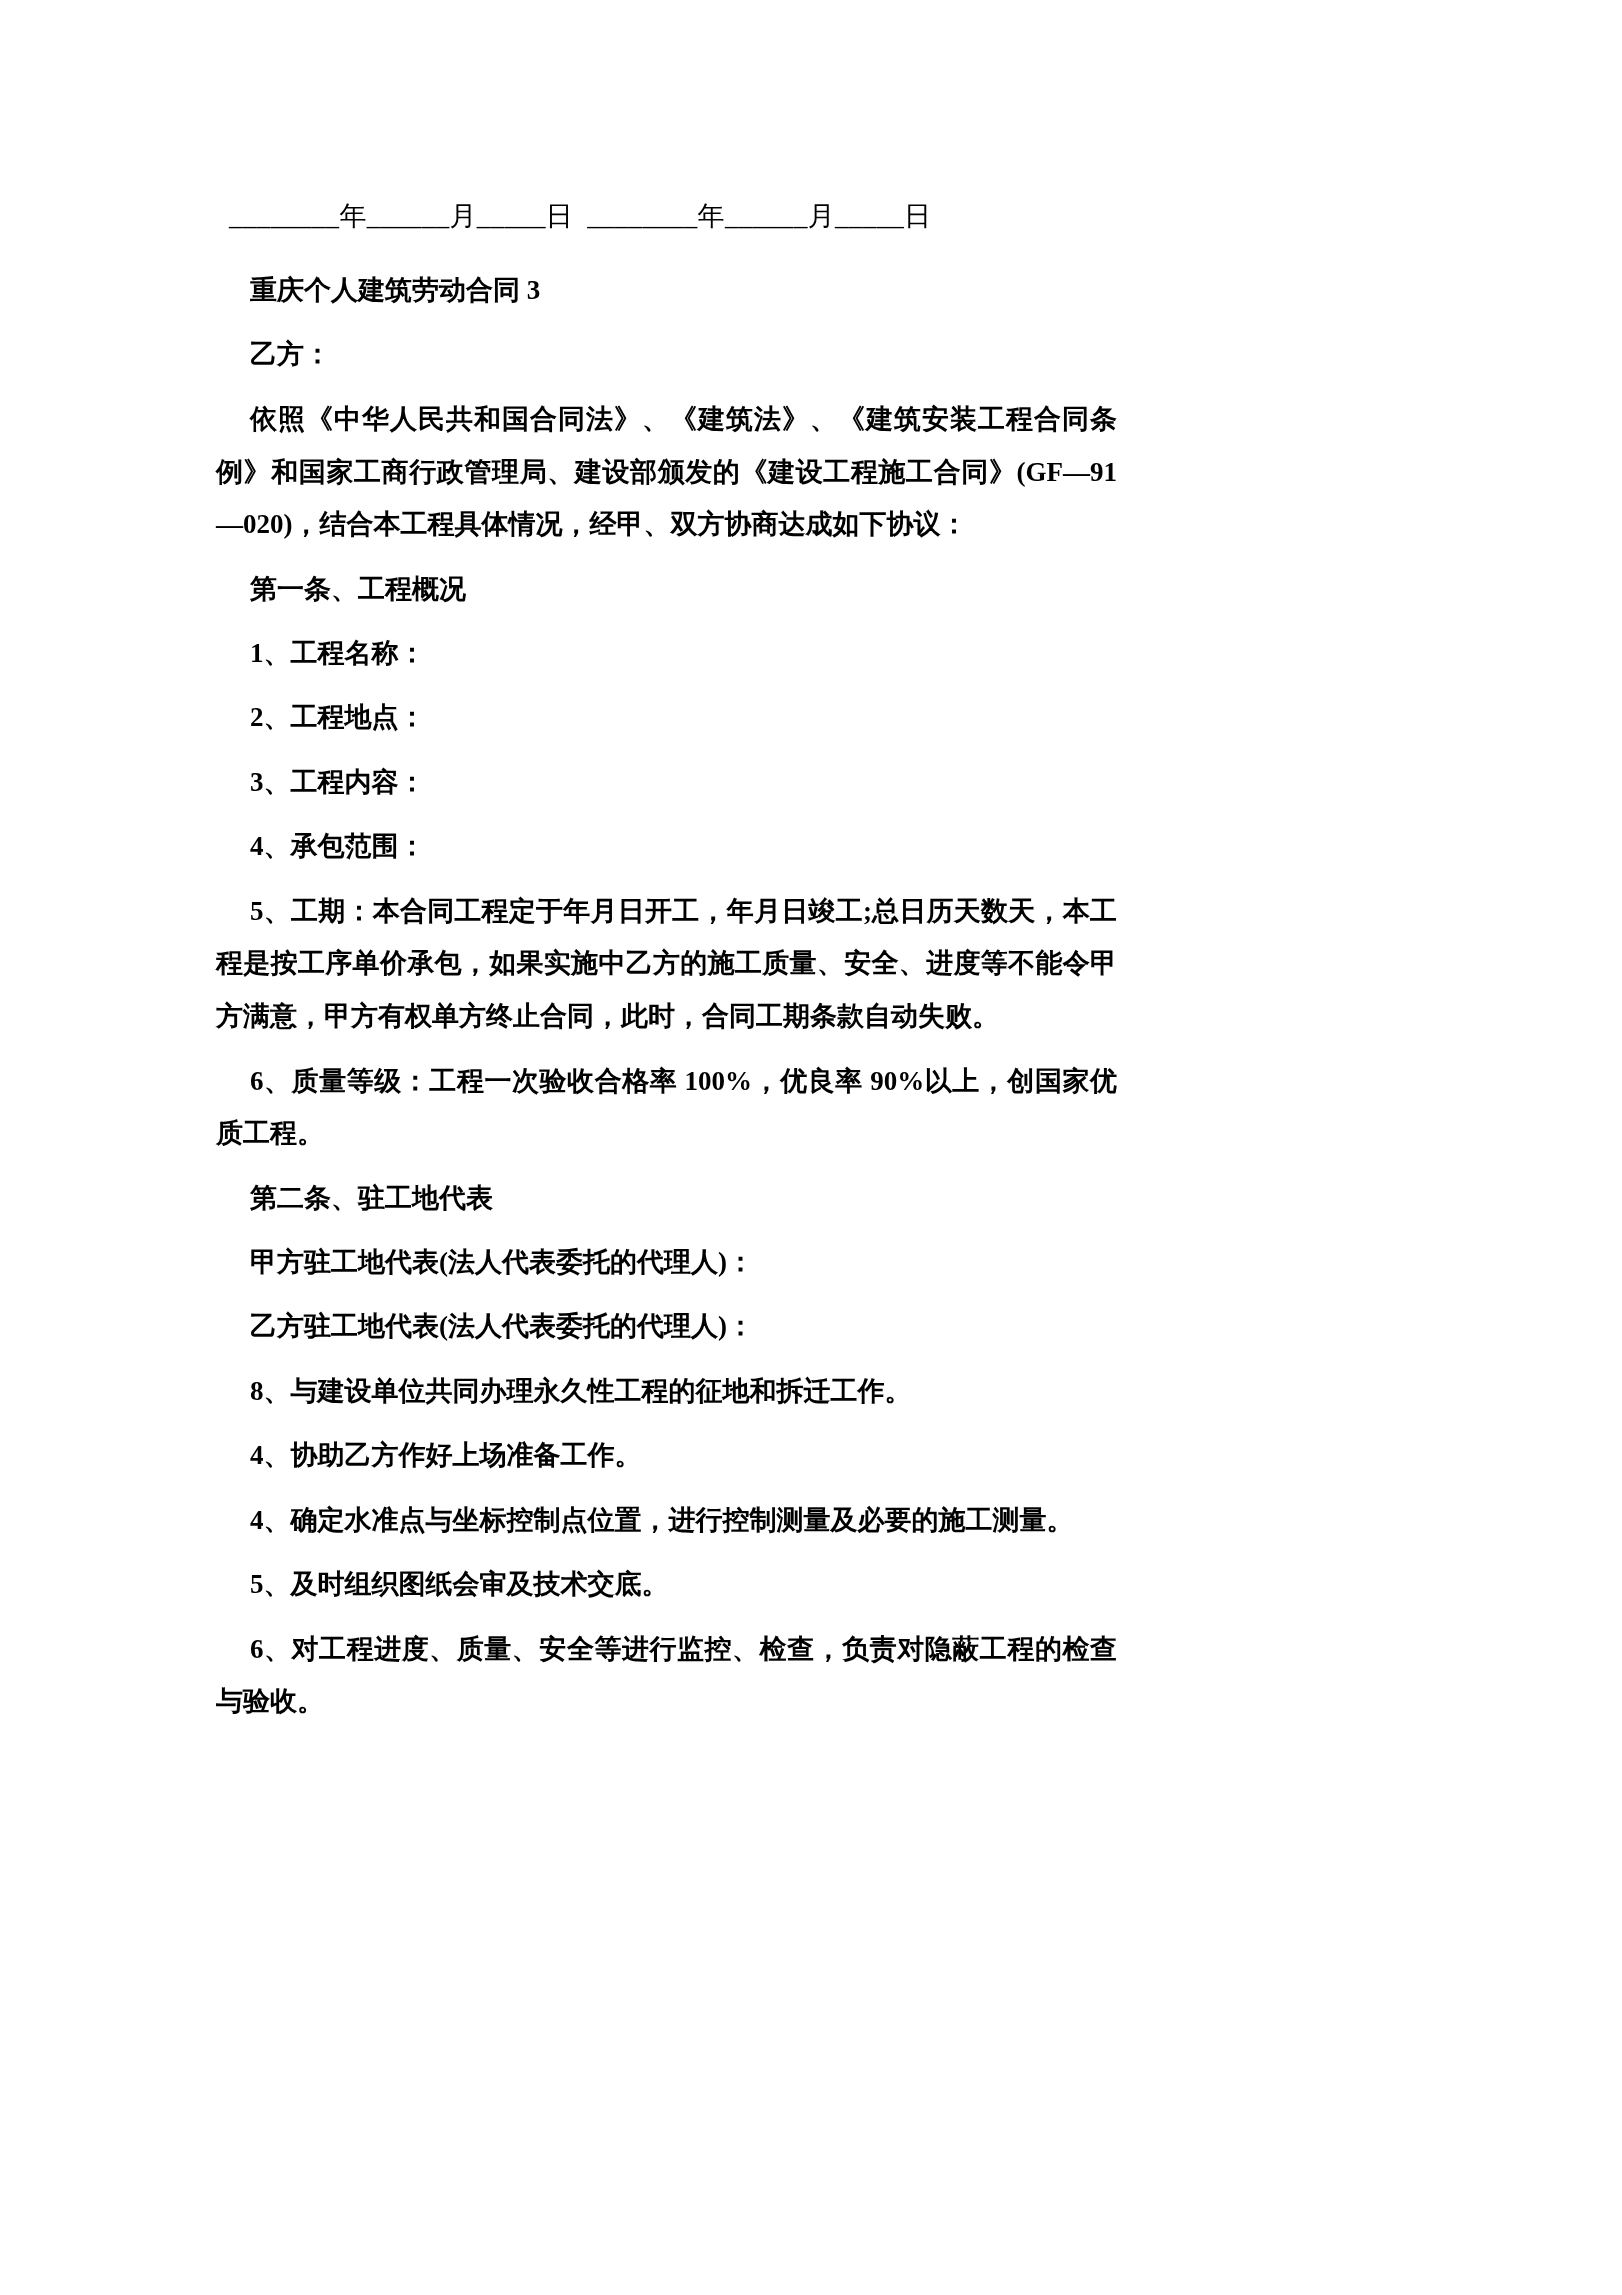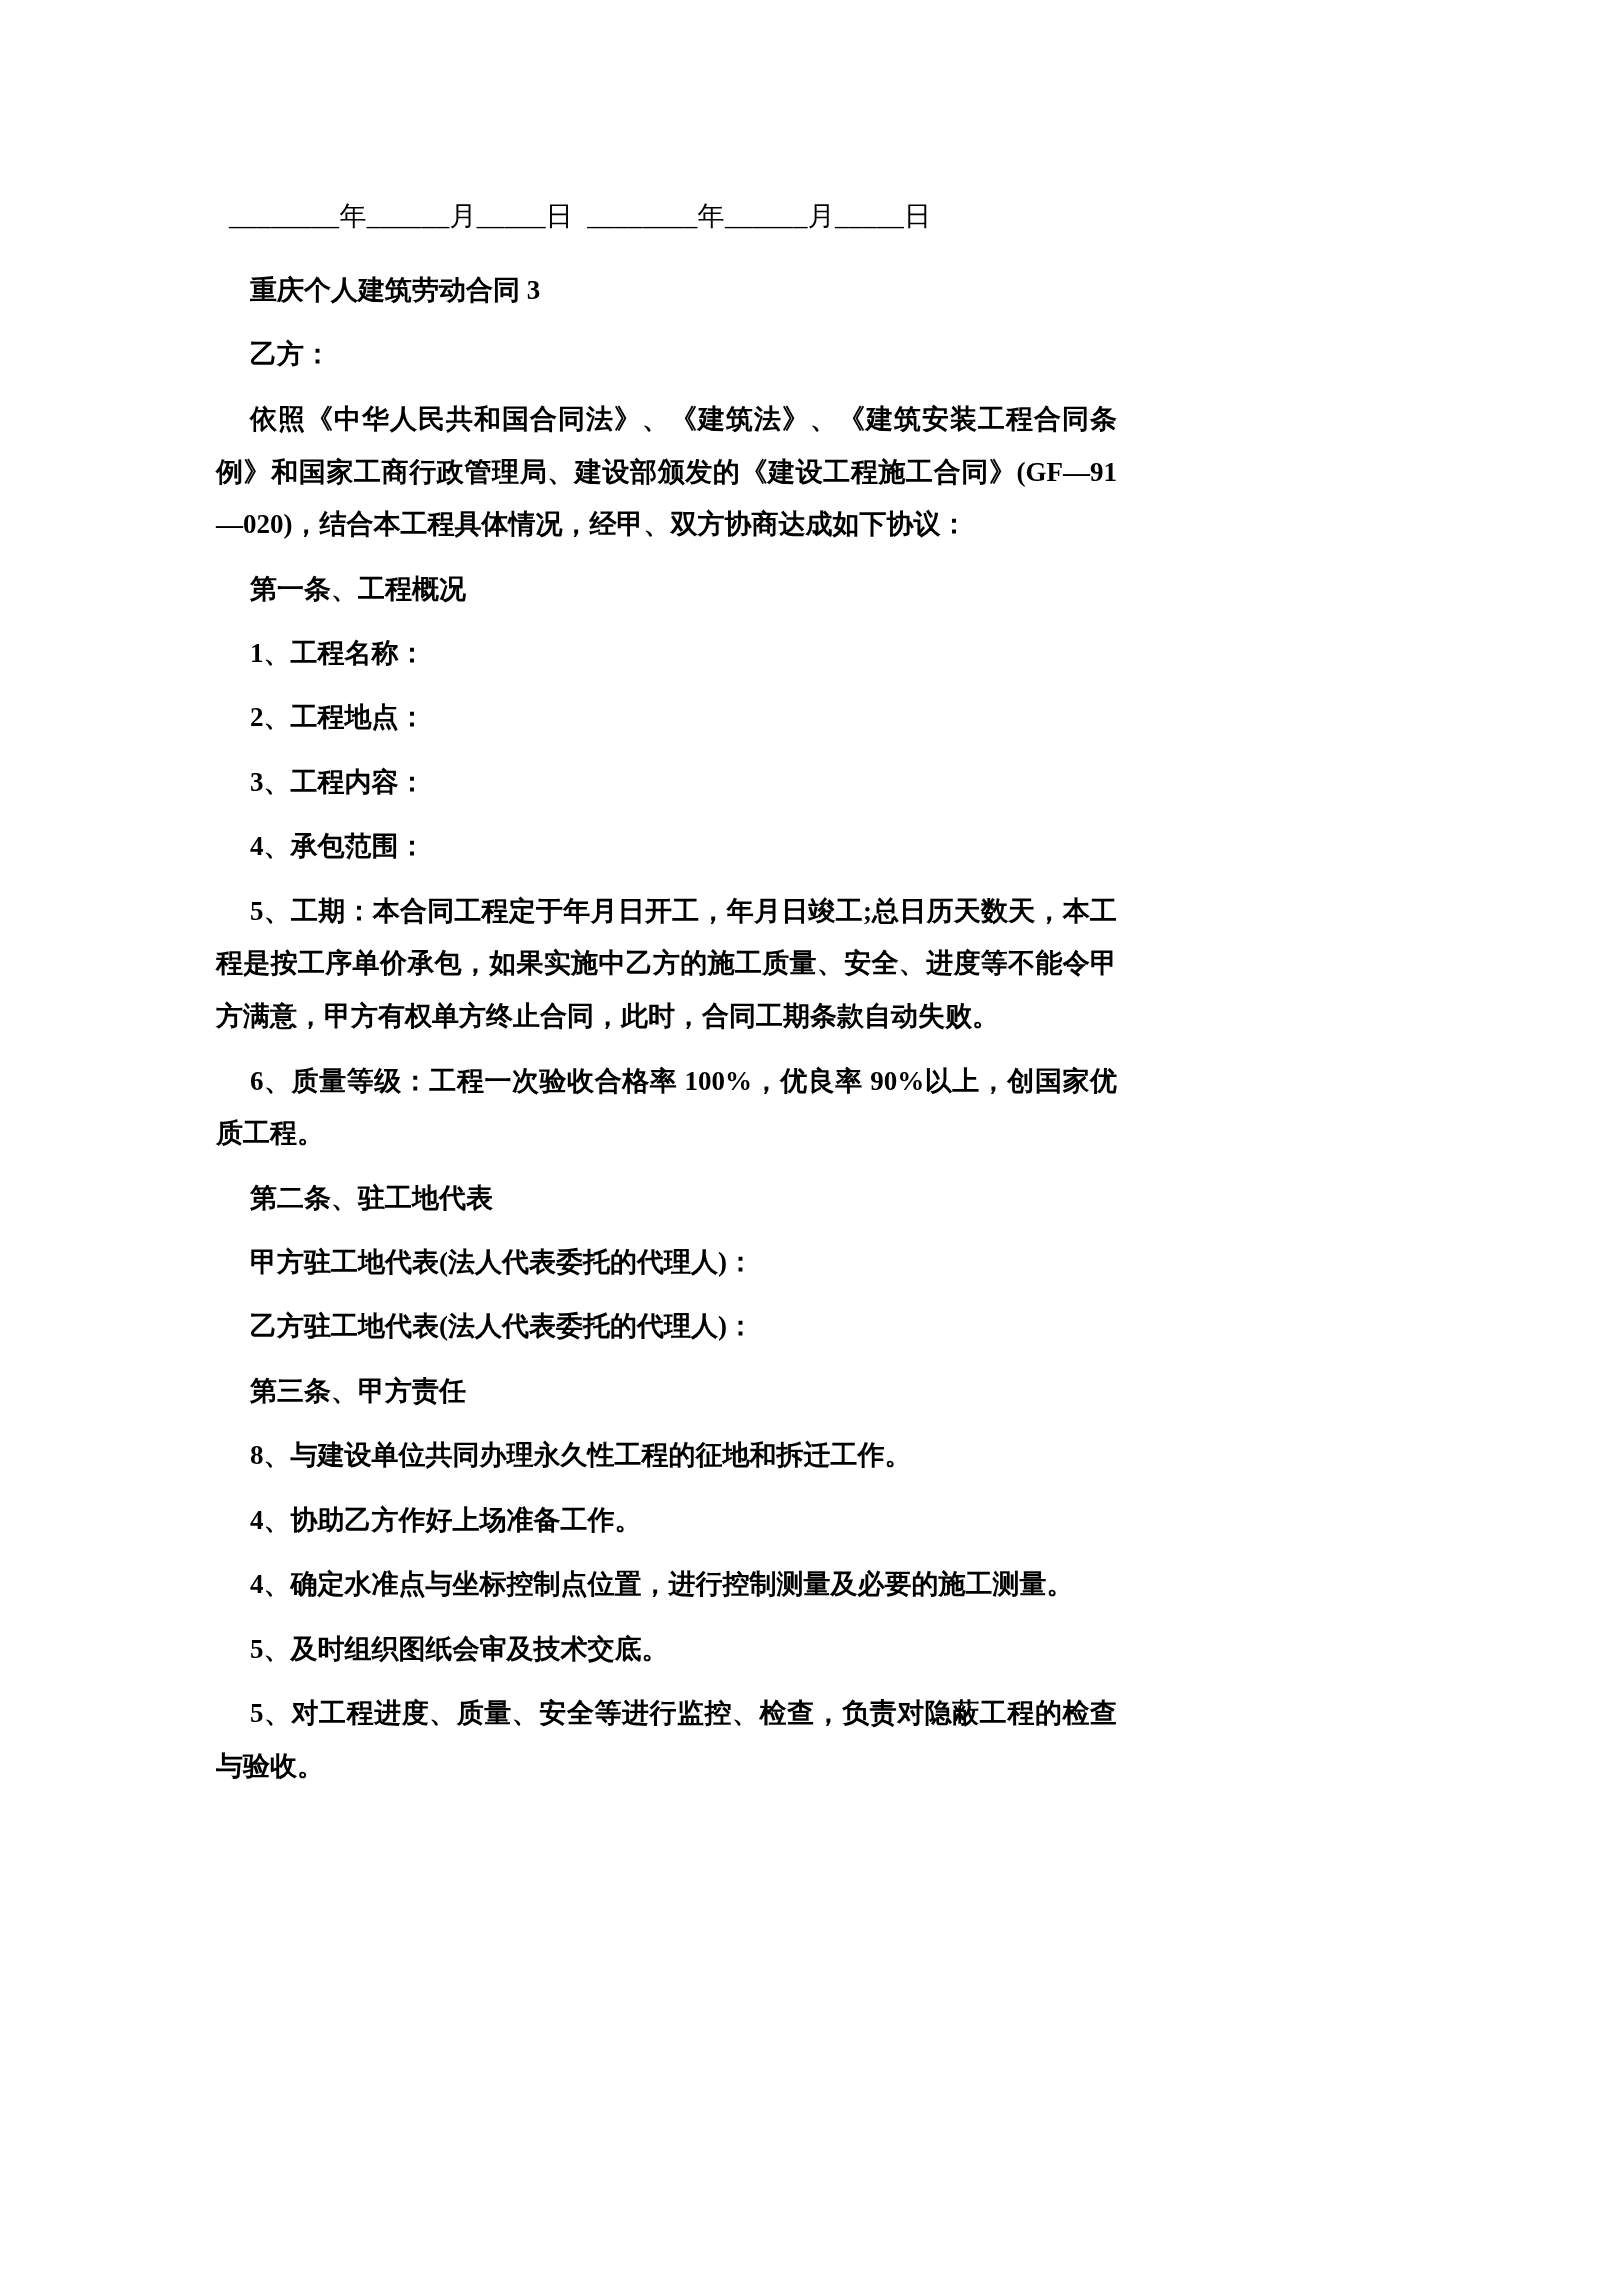--- a/index.html
+++ b/index.html
@@ -62,21 +62,20 @@
   <p class="para hang">2、工程地点：</p>
   <p class="para hang">3、工程内容：</p>
   <p class="para hang">4、承包范围：</p>
   <p class="para hang">5、工期：本合同工程定于年月日开工，年月日竣工;总日历天数天，本工程是按工序单价承包，如果实施中乙方的施工质量、安全、进度等不能令甲方满意，甲方有权单方终止合同，此时，合同工期条款自动失败。</p>
   <p class="para hang">6、质量等级：工程一次验收合格率 100%，优良率 90%以上，创国家优质工程。</p>
 
   <p class="para hang">第二条、驻工地代表</p>
   <p class="para hang">甲方驻工地代表(法人代表委托的代理人)：</p>
   <p class="para hang">乙方驻工地代表(法人代表委托的代理人)：</p>
 
-  <p class="para hang">第三条、甲方责任</p>
   <p class="para hang">8、与建设单位共同办理永久性工程的征地和拆迁工作。</p>
   <p class="para hang">4、协助乙方作好上场准备工作。</p>
   <p class="para hang">4、确定水准点与坐标控制点位置，进行控制测量及必要的施工测量。</p>
   <p class="para hang">5、及时组织图纸会审及技术交底。</p>
-  <p class="para hang">5、对工程进度、质量、安全等进行监控、检查，负责对隐蔽工程的检查与验收。</p>
+  <p class="para hang">6、对工程进度、质量、安全等进行监控、检查，负责对隐蔽工程的检查与验收。</p>
 
 </div>
 
 
 </body></html>

